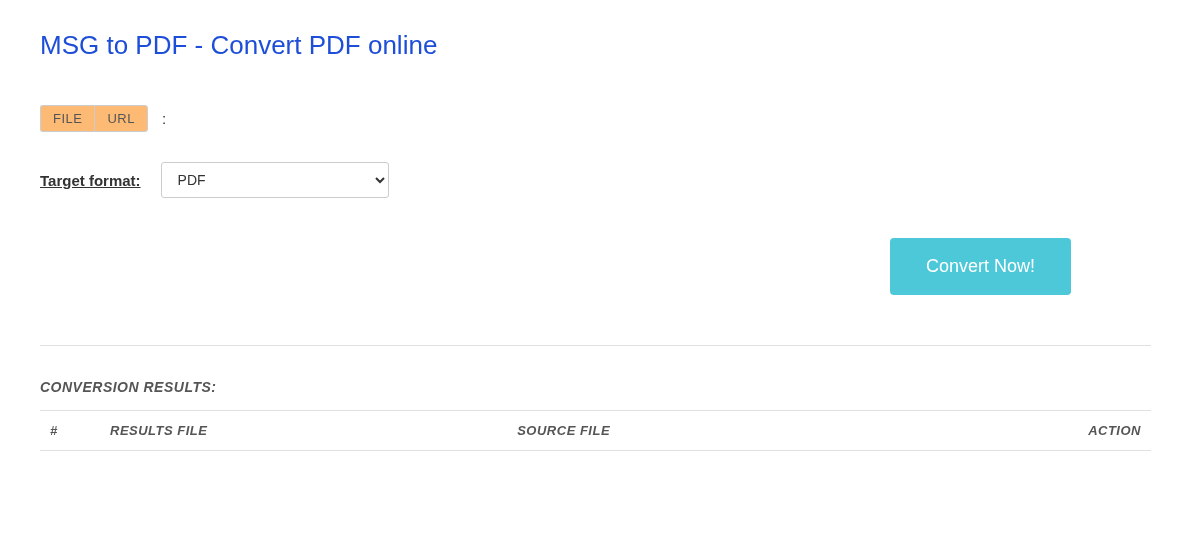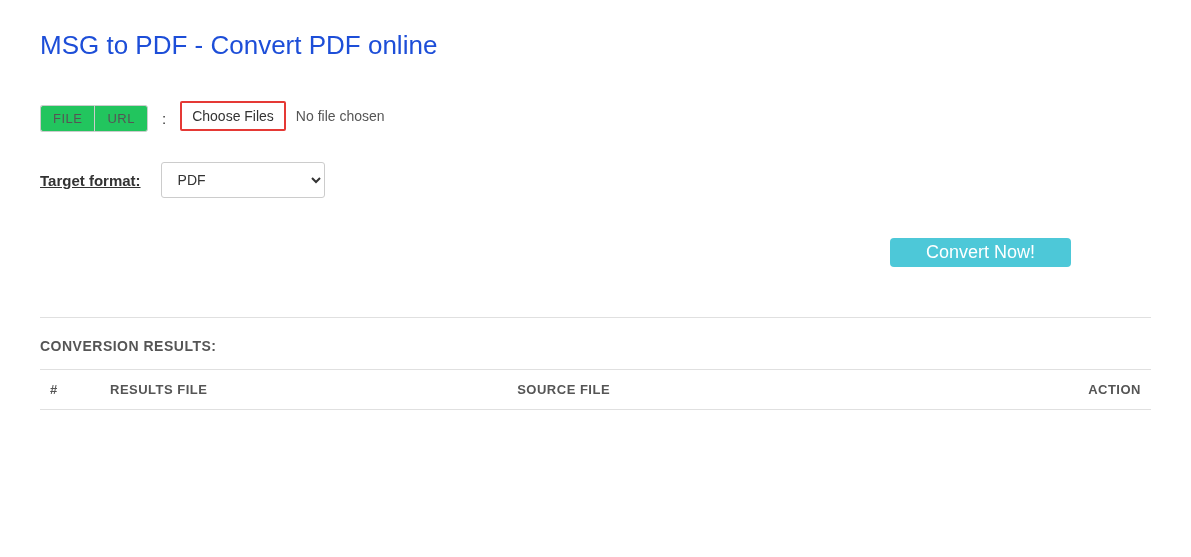--- a/index.html
+++ b/index.html
@@ -37,21 +37,21 @@
     .file-type-buttons {
       display: flex;
       align-items: center;
       margin-right: 10px;
       margin-top: 4px;
     }
 
     .tab-button {
       padding: 5px 12px;
       border: 1px solid #ccc;
-      background: #22c55e;
+      background: #fdba74;
       cursor: pointer;
       font-size: 13px;
       color: #555;
       letter-spacing: 0.5px;
     }
 
     .tab-button:first-child {
       border-radius: 3px 0 0 3px;
       border-right: none;
     }
@@ -116,47 +116,48 @@
       white-space: nowrap;
       text-decoration: underline;
     }
 
     .format-select {
       padding: 8px 12px;
       border: 1px solid #ccc;
       border-radius: 3px;
       font-size: 14px;
       color: #333;
-      width: 164px;
+      width: 228px;
       appearance: auto;
       background: #fff;
       cursor: pointer;
     }
 
     .convert-button-row {
       display: flex;
       justify-content: flex-end;
       margin-bottom: 50px;
       padding-right: 80px;
     }
 
     .convert-now-btn {
       background: #4dc8d8;
       color: #fff;
       border: none;
-      padding: 4px 36px;
+      padding: 18px 36px;
       font-size: 18px;
       border-radius: 4px;
       cursor: pointer;
       font-weight: 400;
     }
 
     .conversion-results-section {
       border-top: 1px solid #e0e0e0;
-      padding-top: 20px;
+      padding-top: 33px;
+      font-style: italic;
     }
 
     .conversion-results-title {
       font-size: 14px;
       font-weight: 700;
       color: #555;
       letter-spacing: 0.5px;
       margin-bottom: 15px;
     }
 
@@ -191,24 +192,20 @@
 
   <h1 class="page-title">MSG to PDF - Convert PDF online</h1>
 
   <div class="file-section">
     <div class="file-type-buttons">
       <button class="tab-button">FILE</button>
       <button class="tab-button">URL</button>
     </div>
     <span class="colon-separator">:</span>
     <div class="file-input-area">
-      <div class="file-input-row">
-        <button class="choose-files-btn">Choose Files</button>
-        <span class="no-file-text">No file chosen</span>
-      </div>
     </div>
   </div>
 
   <div class="target-format-section">
     <label class="target-format-label">Target format:</label>
     <select class="format-select">
       <option>PDF</option>
       <option>DOC</option>
       <option>DOCX</option>
       <option>XLS</option>

